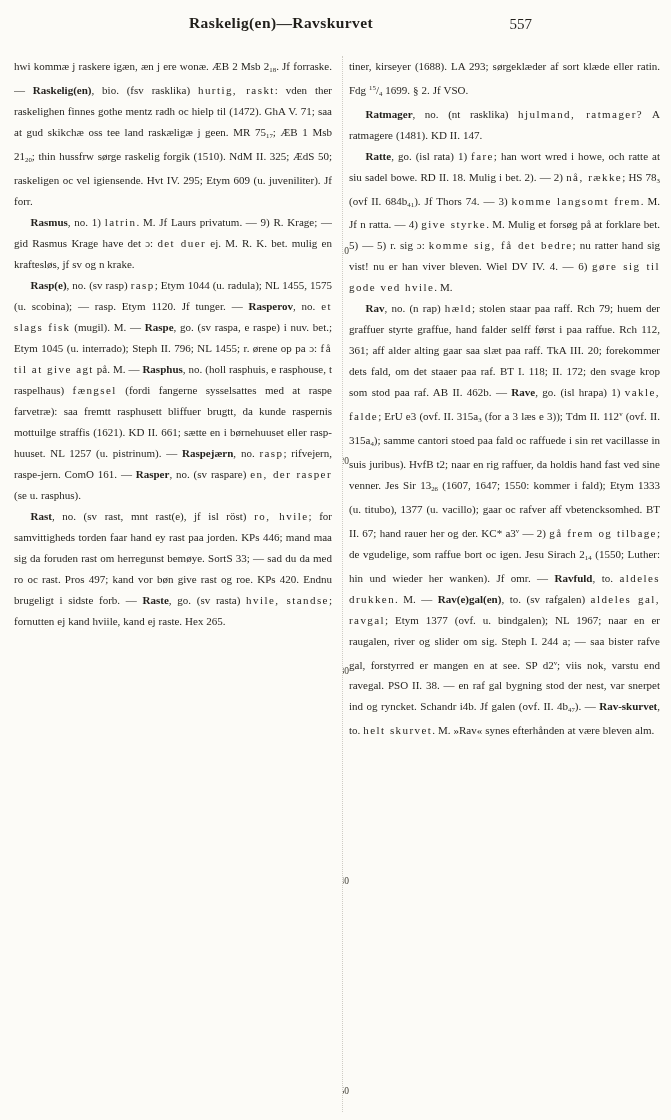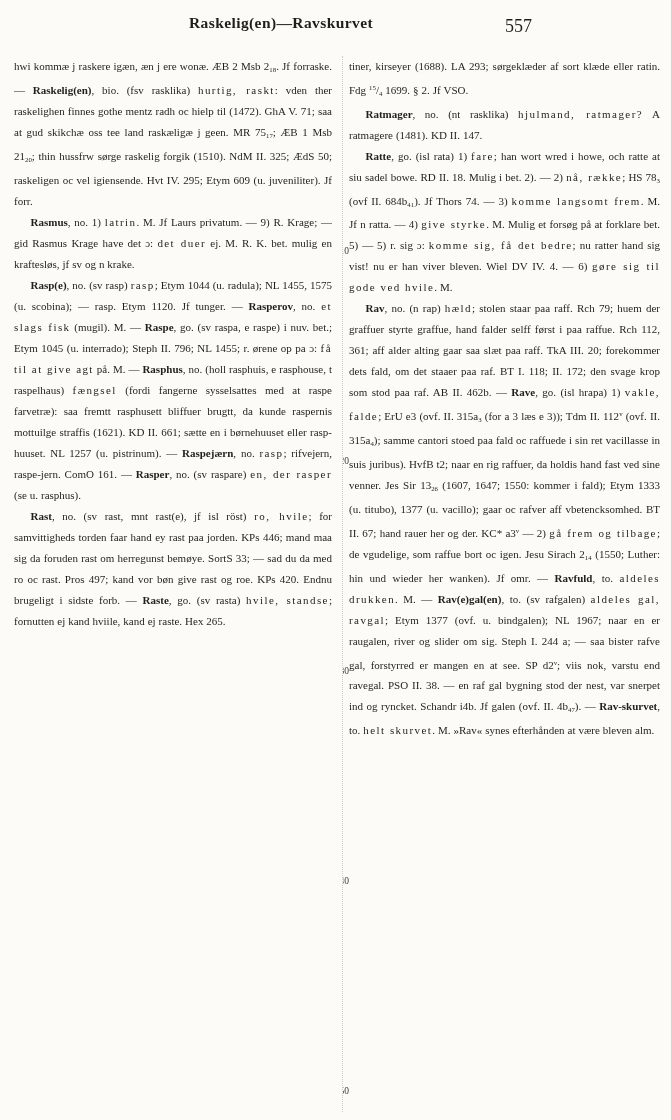--- a/index.html
+++ b/index.html
@@ -9,21 +9,21 @@
     font-family:"Liberation Serif","DejaVu Serif",serif;
     color:#211f1b;
     position:relative;
     overflow:hidden;
   }
   .header { position:absolute; top:14px; left:0; width:562px; height:24px; }
   .header-title {
     position:absolute; left:0; right:0; text-align:center;
     font-weight:bold; font-size:15.5px; letter-spacing:0.4px;
   }
-  .page-number { position:absolute; right:30px; top:2px; font-size:18px; }
+  .page-number { position:absolute; right:30px; top:2px; font-size:15px; }
   .col {
     position:absolute; top:56px; height:1056px; overflow:hidden;
   }
   .col-left  { left:14px;  width:318px; }
   .col-right { left:342px; width:318px; border-left:1px dotted rgba(120,115,100,0.35); padding-left:6px; }
   p.para {
     font-size:11px; line-height:21px; text-align:justify;
     word-spacing:0.02em;
   }
   p.ind { text-indent:1.5em; }

